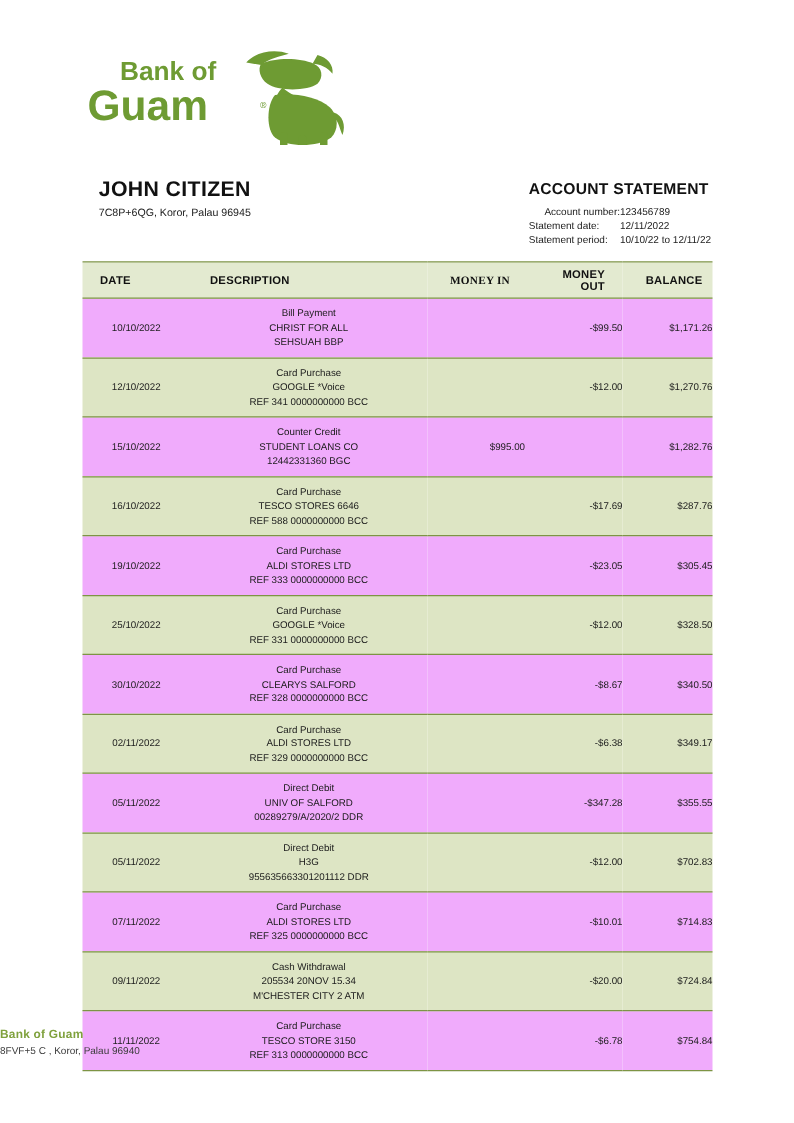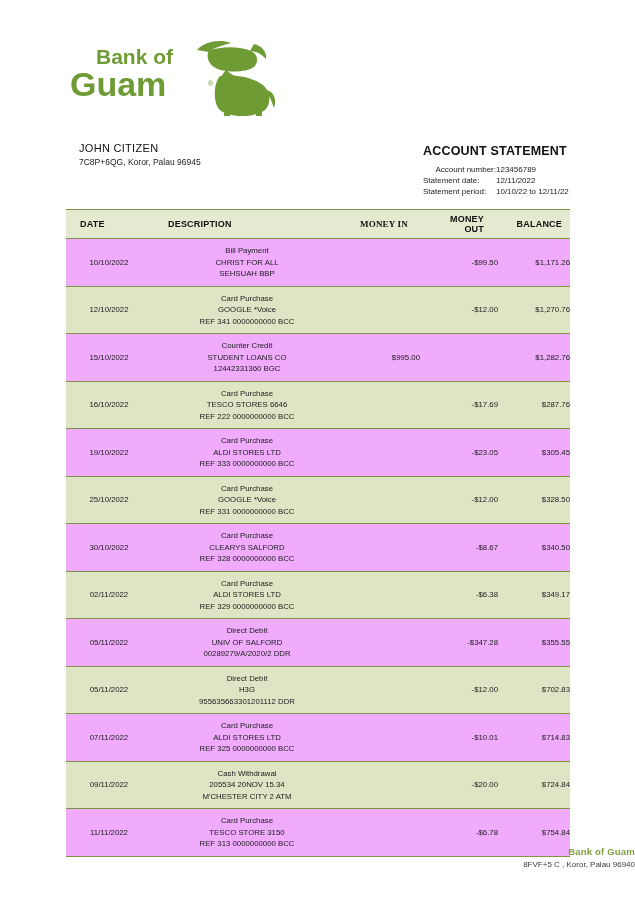--- a/index.html
+++ b/index.html
@@ -33,22 +33,22 @@
   .logo-svg { display: block; }
 
   
   .customer-block {
     position: absolute;
     left: 79px;
     top: 142px;
     width: 300px;
   }
   .customer-name {
-    font-size: 11px;
-    font-weight: normal;
+    font-size: 17px;
+    font-weight: bold;
     letter-spacing: 0.3px;
     margin: 0 0 3px 0;
     color: #111;
   }
   .customer-address {
     font-size: 8.5px;
     margin: 0;
     color: #222;
   }
 
@@ -138,23 +138,23 @@
   td.t-in   { text-align: right; padding-right: 12px; white-space: nowrap; }
   td.t-out  { text-align: right; padding-right: 14px; white-space: nowrap; }
   td.t-bal  { text-align: right; padding-right: 8px; white-space: nowrap; }
 
   .desc-line { display: block; }
 
   
   .footer {
     position: absolute;
     left: 0;
-    top: 846px;
+    top: 822px;
     width: 635px;
-    text-align: right;
+    text-align: left;
   }
   .footer-bank {
     font-size: 9.5px;
     font-weight: bold;
     color: #7fa13d;
     margin: 0 0 3px 0;
     letter-spacing: 0.2px;
   }
   .footer-addr {
     font-size: 8px;
@@ -280,21 +280,21 @@
             </td>
             <td class="t-in">$995.00</td>
             <td class="t-out"></td>
             <td class="t-bal">$1,282.76</td>
           </tr>
           <tr class="row shaded">
             <td class="t-date">16/10/2022</td>
             <td class="t-desc">
               <span class="desc-line">Card Purchase</span>
               <span class="desc-line">TESCO STORES 6646</span>
-              <span class="desc-line">REF 222 0000000000 BCC</span>
+              <span class="desc-line">REF 588 0000000000 BCC</span>
             </td>
             <td class="t-in"></td>
             <td class="t-out">-$17.69</td>
             <td class="t-bal">$287.76</td>
           </tr>
           <tr class="row plain">
             <td class="t-date">19/10/2022</td>
             <td class="t-desc">
               <span class="desc-line">Card Purchase</span>
               <span class="desc-line">ALDI STORES LTD</span>

